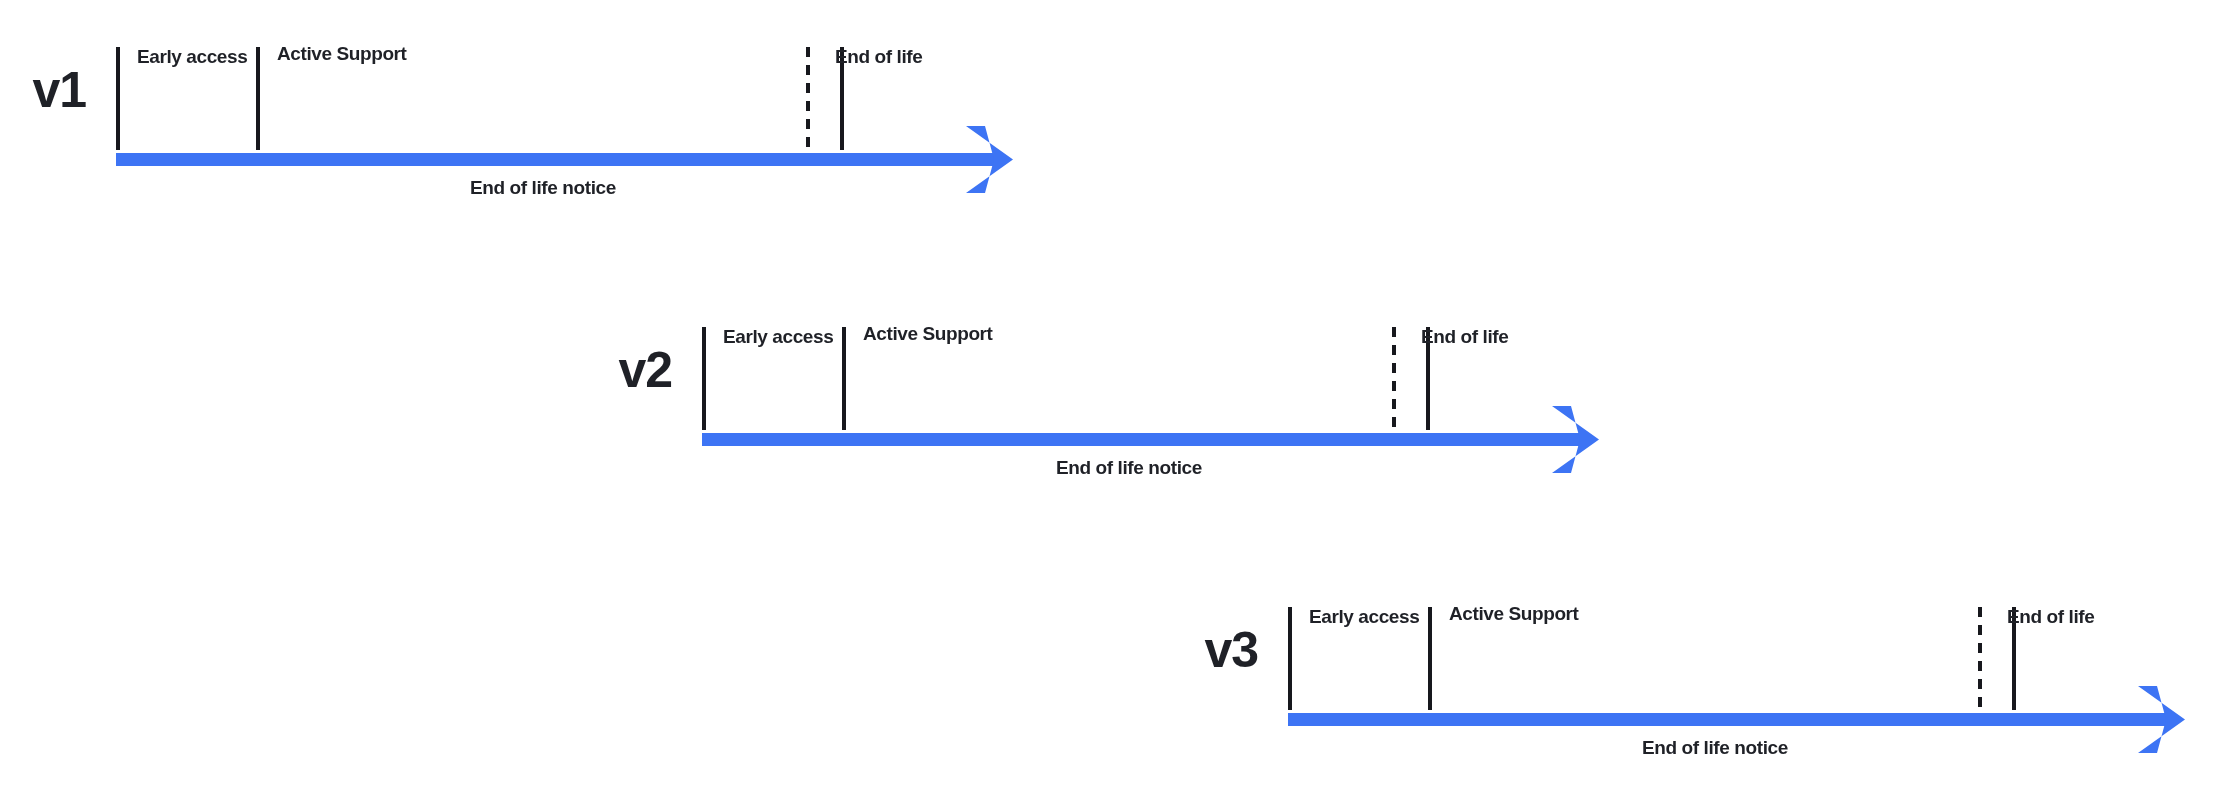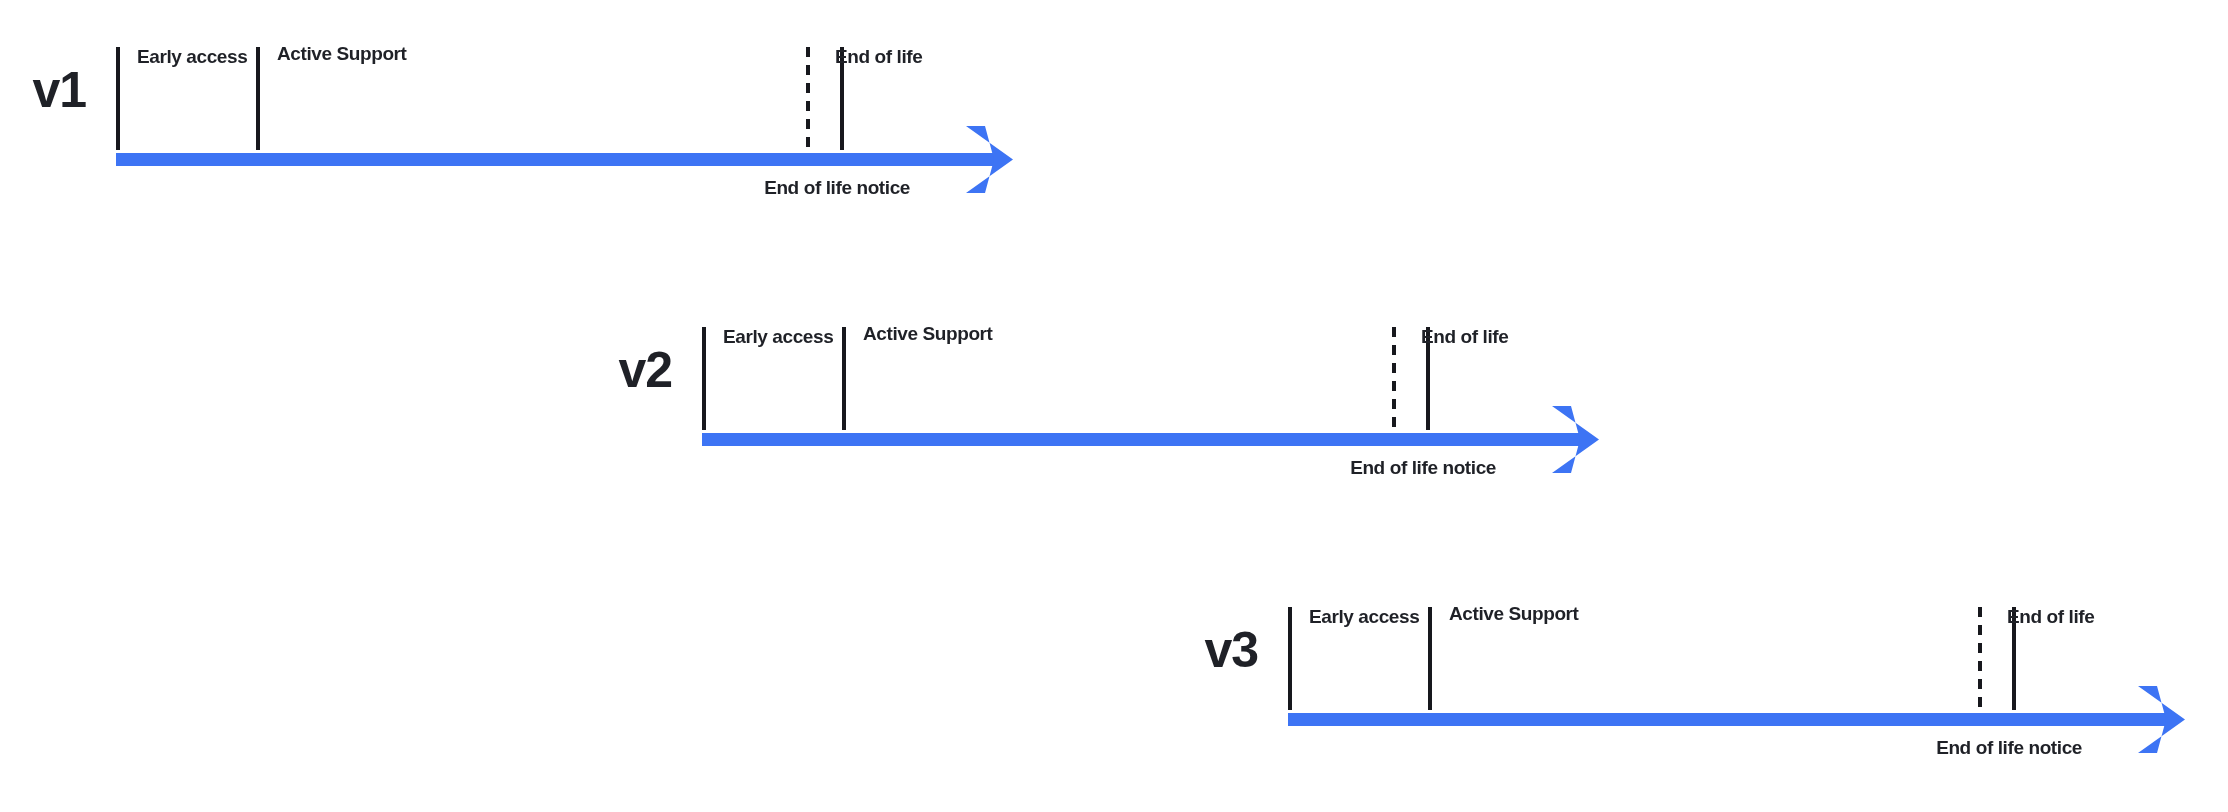--- a/index.html
+++ b/index.html
@@ -23,21 +23,21 @@
     font-size:50px;font-weight:700;letter-spacing:-1px;line-height:56px;
     text-align:right;color:var(--text);
   }
   .phase-label{
     position:absolute;font-size:19px;font-weight:700;line-height:32px;
     letter-spacing:-0.4px;color:var(--text);
   }
   .early-access{left:137px;top:41px;width:112px;}
   .active-support{left:277px;top:38px;width:420px;white-space:nowrap;}
   .end-of-life{left:835px;top:41px;width:205px;white-space:nowrap;}
-  .eol-notice{left:470px;top:172px;width:440px;text-align:right;white-space:nowrap;}
+  .eol-notice{left:470px;top:172px;width:440px;text-align:left;white-space:nowrap;}
 </style>
 </head>
 <body>
 
 <div class="canvas">
 
   <div class="timeline-row" style="left:0;top:0;">
     <svg class="timeline-svg" viewBox="0 0 1070 225" aria-hidden="true">
       <line class="tick" x1="118" y1="47" x2="118" y2="150"></line>
       <line class="tick" x1="258" y1="47" x2="258" y2="150"></line>

